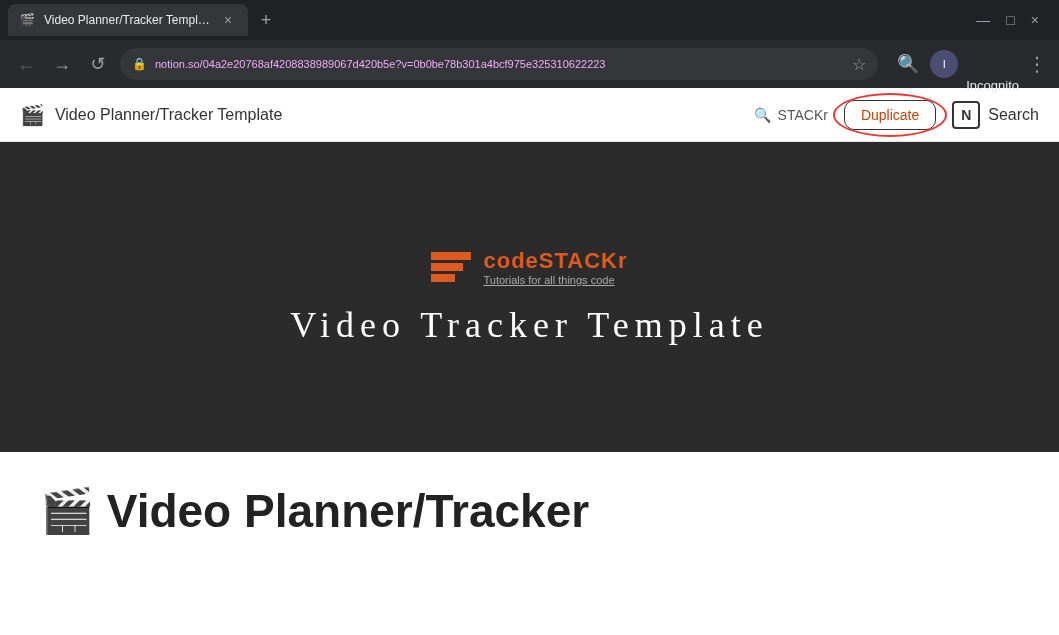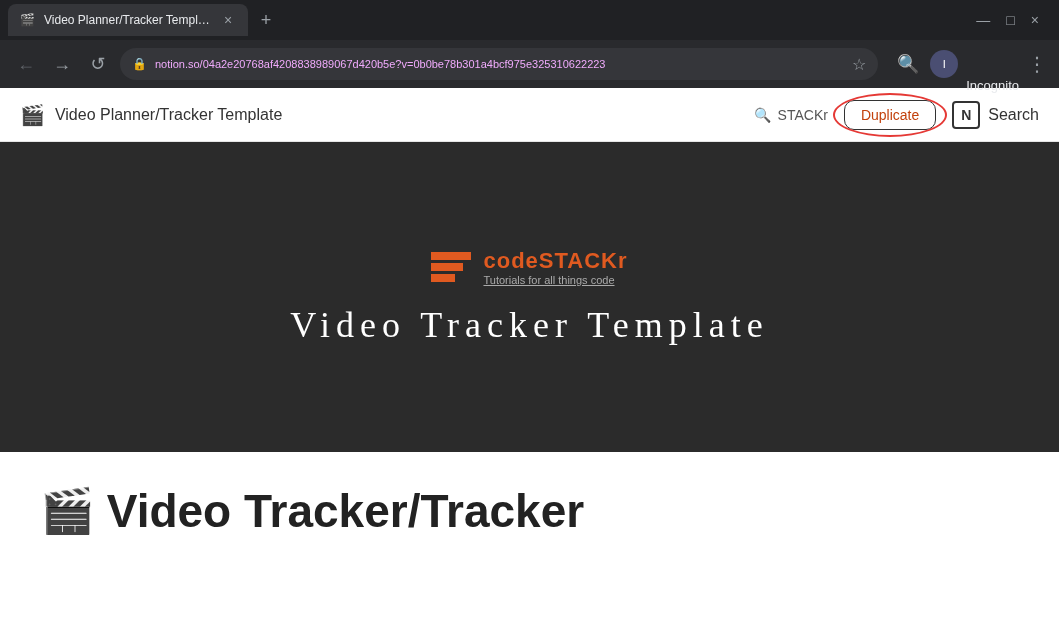--- a/index.html
+++ b/index.html
@@ -138,15 +138,15 @@
       </div>
       <div class="logo-sub">Tutorials for all things code</div>
     </div>
   </div>
   <div class="hero-title">Video Tracker Template</div>
 </div>
 
 <div class="content-area">
   <div class="page-heading">
     <span class="page-heading-icon">🎬</span>
-    <span>Video Tracker/Tracker</span>
+    <span>Video Planner/Tracker</span>
   </div>
 </div>
 
 </body></html>

